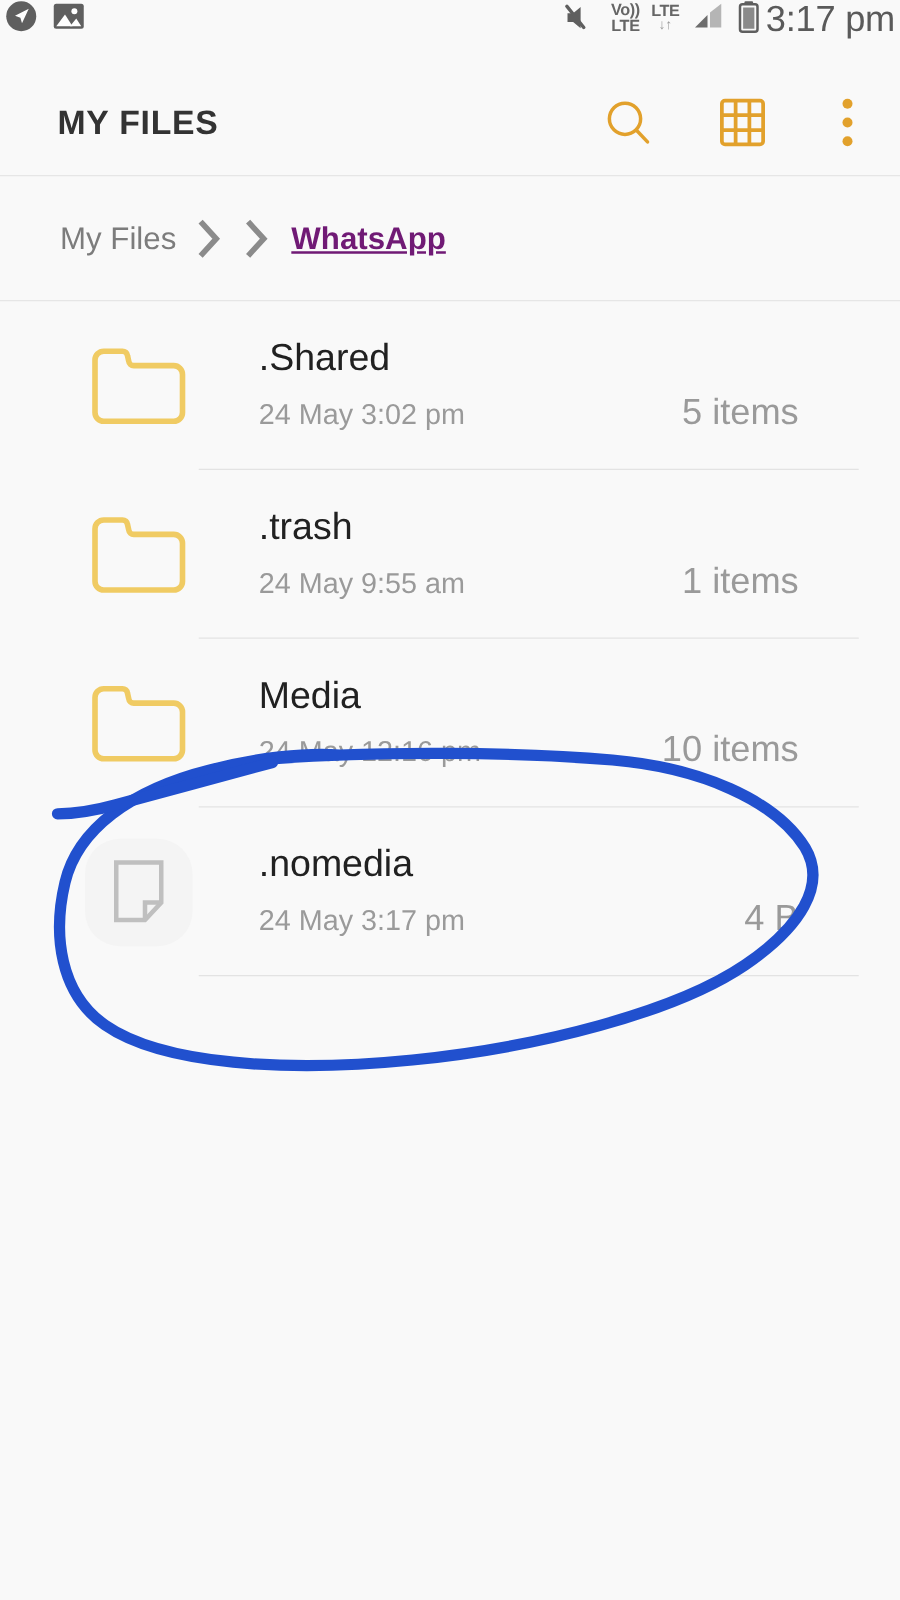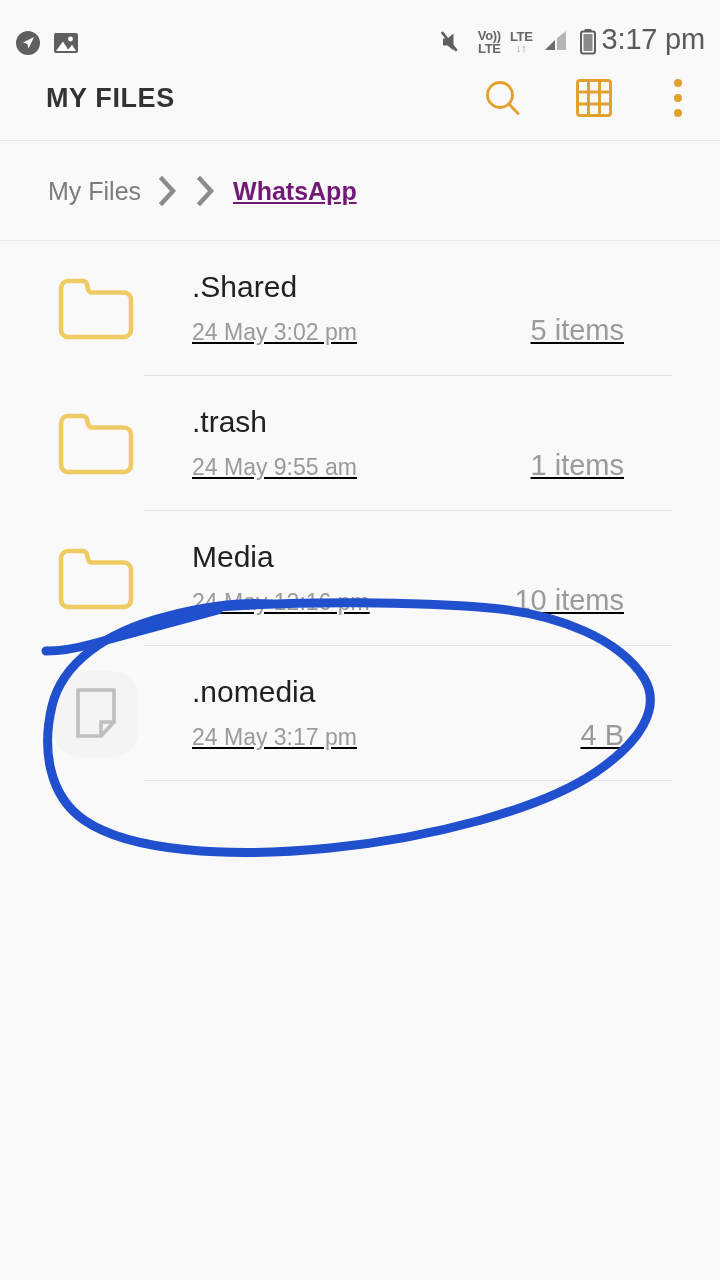--- a/index.html
+++ b/index.html
@@ -9,21 +9,21 @@
     font-family:"Liberation Sans", sans-serif;
     -webkit-font-smoothing:antialiased;
     overflow:hidden;
   }
   .phone { position:relative; width:720px; height:1280px; background:#F9F9F9; }
 
   
   .statusbar {
     position:absolute; top:0; left:0; width:720px; height:56px;
     background:#F9F9F9;
-    display:flex; align-items:flex-end; padding:0 15px;
+    display:flex; align-items:flex-start; padding:0 4px;
   }
   .sb-left { display:flex; align-items:center; gap:12px; }
   .sb-right { margin-left:auto; display:flex; align-items:center; gap:9px; }
   .sb-icon { display:flex; align-items:center; justify-content:center; }
   .volte {
     display:flex; flex-direction:column; align-items:center;
     line-height:1.0; color:#666; font-size:13px; font-weight:bold;
     letter-spacing:-0.3px;
   }
   .volte .l2 { font-size:13px; }
@@ -60,41 +60,41 @@
     background:#F9F9F9;
     display:flex; align-items:center; padding-left:48px;
     border-bottom:1px solid #e6e6e6;
     gap:16px;
   }
   .crumb { font-size:25px; color:#7c7c7c; white-space:nowrap; }
   .crumb.current { color:#701a75; font-weight:bold;text-decoration:underline; }
   .crumb-sep { display:flex; align-items:center; }
 
   
-  .filelist { position:absolute; top:241px; left:0; width:648px; }
+  .filelist { position:absolute; top:241px; left:15px; width:648px; }
   .row {
     position:relative; height:135px;
     display:flex; align-items:center;
     padding-left:48px;
   }
   .row-icon {
     width:96px; min-width:96px; height:96px;
     display:flex; align-items:center; justify-content:center;
   }
   .row-body {
     flex:1; height:135px; position:relative;
     display:flex; flex-direction:column; justify-content:center;
     padding-left:48px; padding-right:24px;
   }
   .row-body::after {
     content:""; position:absolute; left:0; right:-24px; bottom:0;
     height:1px; background:#e3e3e3;
   }
   .row-name { font-size:30px; color:#212121; line-height:1.15; margin-bottom:9px; }
-  .row-meta { display:flex; align-items:baseline;text-decoration:underline; }
+  .row-meta { display:flex; align-items:baseline; }
   .row-date { font-size:23px; color:#9a9a9a; }
   .row-size { font-size:29px; color:#9a9a9a; margin-left:auto; }
 
   
   .file-squircle {
     width:86px; height:86px; border-radius:28px;
     background:#F4F4F4;
     display:flex; align-items:center; justify-content:center;
   }
 

